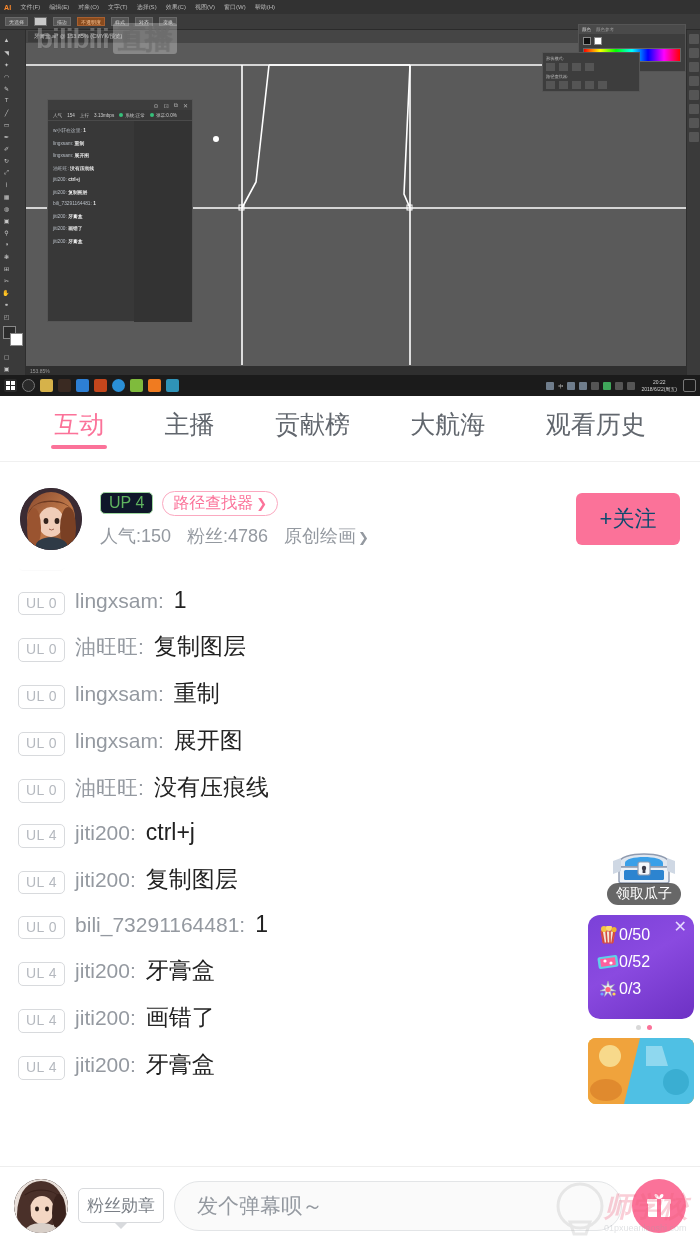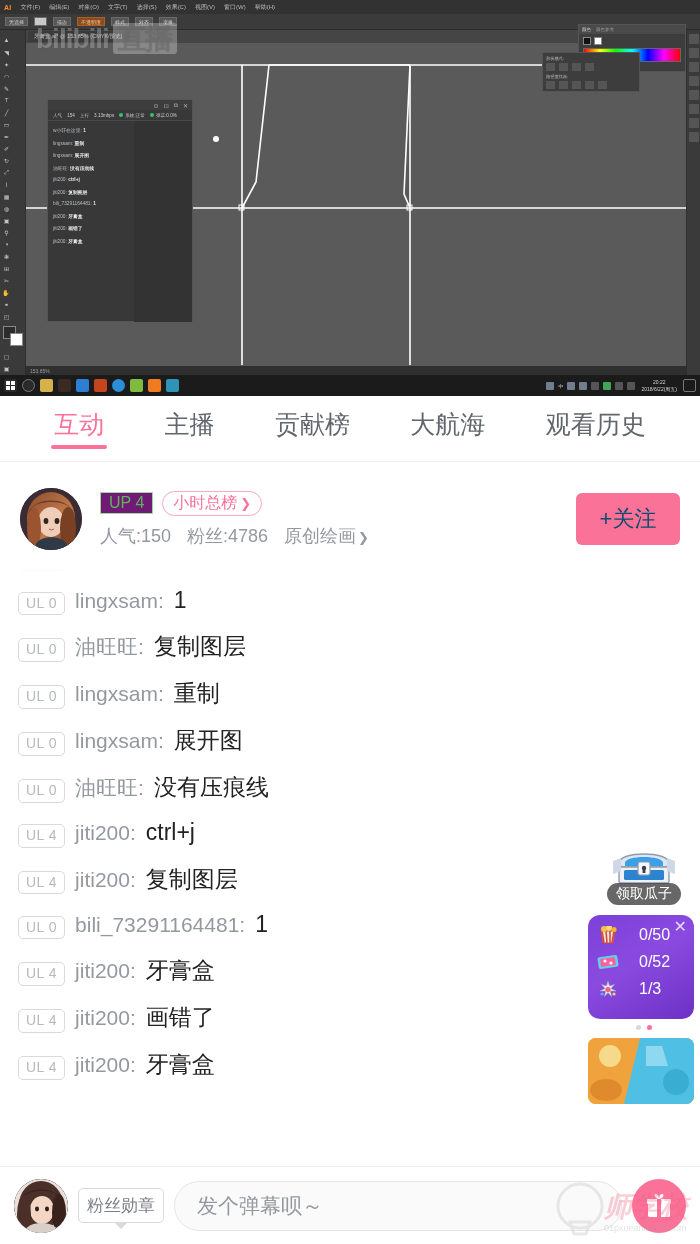--- a/index.html
+++ b/index.html
@@ -138,21 +138,21 @@
   .avatar {
     width: 62px; height: 62px; border-radius: 50%; flex: 0 0 62px;
     overflow:hidden; position:relative; background:#2a2230;
   }
   .avatar svg { display:block; }
   .st-info { flex: 1; margin-left: 18px; min-width: 0; }
   .st-row1 { display: flex; align-items: center; gap: 9px; }
   .st-name { font-size: 23px; color: #18191c; font-weight: bold; white-space: nowrap; }
   .badge-up {
     border: 1px solid #9fd89f; color: #5fb35f; font-size: 16px;
-    border-radius: 0; padding: 1px 8px; white-space: nowrap; background:#701a75;
+    border-radius: 5px; padding: 1px 8px; white-space: nowrap; background:#0f172a;
   }
   .badge-rank {
     border: 1px solid #fba9c0; color: #fb7299; font-size: 16px;
     border-radius: 14px; padding: 1px 10px; white-space: nowrap;
     display:flex; align-items:center; gap: 3px; background:#fff;
   }
   .badge-rank .chev { font-size: 13px; }
   .st-row2 { display: flex; align-items: center; gap: 16px; margin-top: 8px; }
   .st-meta { font-size: 18px; color: #9499a0; white-space: nowrap; }
   .st-meta .chev { font-size: 13px; margin-left: 2px; }
@@ -194,21 +194,21 @@
   }
   .giftbox {
     margin-top: 10px; width: 106px; height: 104px; border-radius: 12px;
     background: linear-gradient(150deg, #7b41d8 0%, #8a4ae0 45%, #6d31c4 100%);
     position: relative; padding: 11px 0 0 9px; overflow:hidden;
   }
   .giftbox .close {
     position: absolute; right: 7px; top: 4px; color: #e6d9ff;
     font-size: 16px; cursor: pointer; line-height: 1;
   }
-  .gift-row { display:flex; gap: 20px; margin-bottom: 9px; }
+  .gift-row { display:flex; gap: 0; margin-bottom: 9px; }
   .gift-ico { width: 22px; height: 18px; }
   .gift-cnt { color: #fff; font-size: 16px; }
   .dots { display:flex; justify-content:center; gap: 6px; margin-top: 6px;}
   .dots i { width: 5px; height: 5px; border-radius: 50%; background:#d8d8d8; display:block;}
   .dots i.on { background: #fb7299; }
   .buybag {
     margin-top: 8px; width: 106px; height: 66px; border-radius: 8px;
     overflow: hidden; position: relative;
     background: linear-gradient(100deg,#f4c24a 0%, #f0a33c 38%, #56c5e8 72%, #3ea8d8 100%);
     display:flex; align-items:center; justify-content:center;
@@ -489,21 +489,21 @@
           <ellipse cx="37" cy="33" rx="2.4" ry="2.9" fill="#33231c"></ellipse>
           <path d="M29,41 q2.5,2 5,0" stroke="#9c6451" stroke-width="1" fill="none"></path>
           <path d="M16,56 C20,47 42,47 47,56 L47,62 L16,62 Z" fill="#2f3a46"></path>
         </g>
       </svg>
     </div>
     <div class="st-info">
       <div class="st-row1">
         <span class="badge-up">UP 4</span>
         <span class="badge-rank">
-          <em style="font-style:normal">小时总榜</em>
+          <em style="font-style:normal">路径查找器</em>
           <em class="chev" style="font-style:normal">❯</em>
         </span>
       </div>
       <div class="st-row2">
         <span class="st-meta">人气:150</span>
         <span class="st-meta">粉丝:4786</span>
         <span class="st-meta">
           <em style="font-style:normal">原创绘画</em><em class="chev" style="font-style:normal">❯</em>
         </span>
       </div>
@@ -616,21 +616,21 @@
         </svg>
         <span class="gift-cnt">0/52</span>
       </div>
       <div class="gift-row">
         <svg class="gift-ico" viewBox="0 0 22 18">
           <path d="M11,1 L12.5,6 L17.5,4.5 L14,8.5 L19,11 L13.5,11 L14.5,16.5 L11,12.5 L7.5,16.5 L8.5,11 L3,11 L8,8.5 L4.5,4.5 L9.5,6 Z" fill="#e7ecf2" stroke="#a0a9b8" stroke-width=".6"></path>
           <circle cx="11" cy="9.5" r="2.6" fill="#ff5f7a"></circle>
           <circle cx="5" cy="14" r="1.6" fill="#6fa8ff"></circle>
             <circle cx="17" cy="14" r="1.6" fill="#ffd257"></circle>
         </svg>
-        <span class="gift-cnt">1/3</span>
+        <span class="gift-cnt">0/3</span>
       </div>
     </div>
 
     <div class="dots">
       <i></i>
       <i class="on"></i>
     </div>
 
     <div class="buybag">
       <svg style="position:absolute;inset:0;" width="106" height="66" viewBox="0 0 106 66">

